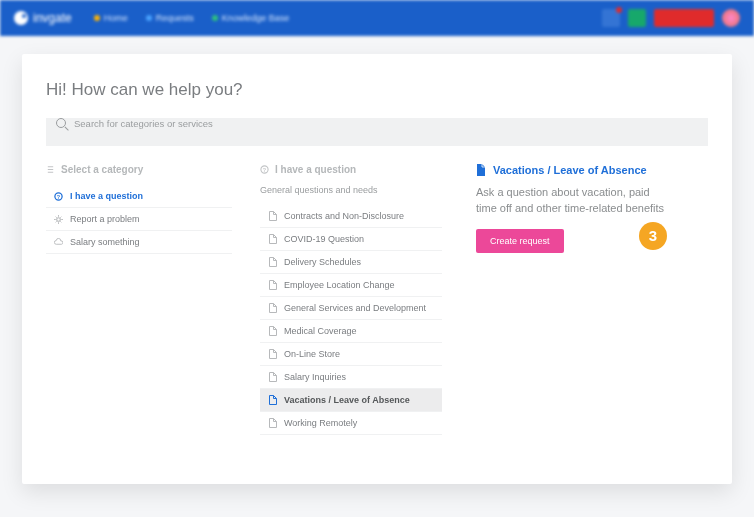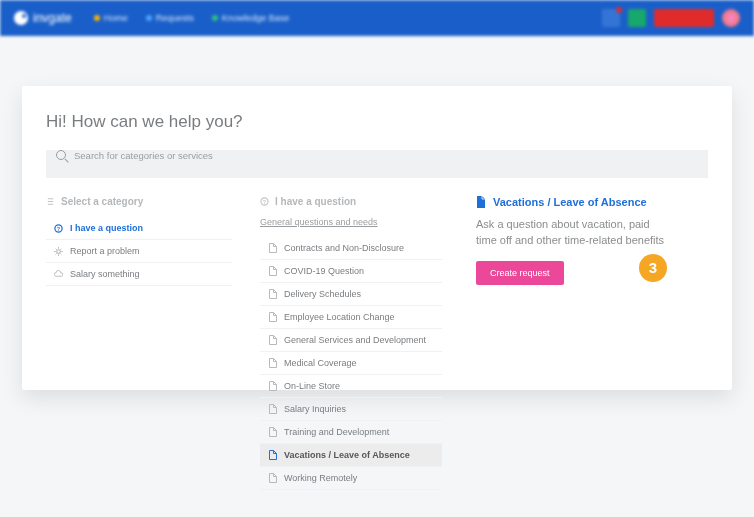--- a/index.html
+++ b/index.html
@@ -45,25 +45,24 @@
   .tr-icon { width:18px;height:18px;background:#3474d4;border-radius:2px; position:relative;}
   .tr-icon.green{background:#17a86b;}
   .tr-bell::after{content:"";position:absolute;top:-2px;right:-2px;width:6px;height:6px;border-radius:50%;background:#e02b2b;}
   .tr-red{background:#e02b2b;width:60px;height:18px;border-radius:2px;}
   .avatar{width:18px;height:18px;border-radius:50%;background:radial-gradient(#f8c,#e78 60%);}
 
   .page-wrap { padding: 18px 22px; }
   .card {
     background:#fff;
     width:100%;
-    height:304px;
+    height:430px;
     border-radius:2px;
     box-shadow: 0 8px 22px rgba(0,0,0,0.10);
     padding: 26px 24px 18px 24px;
-    margin-top: 32px;
   }
   h1 {
     font-size: 17px;
     font-weight: 400;
     color: #7a7d80;
     margin-bottom: 18px;
   }
   .search-bar {
     background:#f0f1f2;
     height:28px;
@@ -82,21 +81,21 @@
   .col + .col { padding-left:14px; }
   .col.cat { width:200px;text-align:center; }
   .col.sub { width:210px; }
   .col.detail{ flex:1; padding-left:20px; }
   .col + .col { border-left:0; }
   .col-head {
     display:flex; align-items:center; gap:6px;
     color:#b5b8ba; font-size:10px; font-weight:600;
     margin-bottom:10px;
   }
-  .col-sub-desc{color:#9a9d9f;font-size:9px;margin-bottom:10px;text-decoration:underline;}
+  .col-sub-desc{color:#9a9d9f;font-size:9px;margin-bottom:10px;}
 
   .cat-list .item, .sub-list .item{
     display:flex;align-items:center;gap:7px;
     padding:6px 8px;
     font-size:9px;
     color:#7a7d80;
     border-bottom:1px solid #f0f1f2;
     cursor:pointer;
   }
   .item .ic{width:9px;height:9px;color:#b7b9bb;flex-shrink:0;display:flex;align-items:center;justify-content:center;}
@@ -285,29 +284,20 @@
             </div>
             <div class="item">
               <span class="ic">
                 <svg width="8" height="10" viewBox="0 0 8 10">
                   <path d="M0.5 0.5h4l3 3v6h-7z" fill="none" stroke="currentColor" stroke-width="1"></path>
                   <path d="M4.5 0.5v3h3" fill="none" stroke="currentColor" stroke-width="1"></path>
                 </svg>
               </span>
               <span>Salary Inquiries</span>
             </div>
-            <div class="item">
-              <span class="ic">
-                <svg width="8" height="10" viewBox="0 0 8 10">
-                  <path d="M0.5 0.5h4l3 3v6h-7z" fill="none" stroke="currentColor" stroke-width="1"></path>
-                  <path d="M4.5 0.5v3h3" fill="none" stroke="currentColor" stroke-width="1"></path>
-                </svg>
-              </span>
-              <span>Training and Development</span>
-            </div>
             <div class="item active-sub">
               <span class="ic">
                 <svg width="8" height="10" viewBox="0 0 8 10">
                   <path d="M0.5 0.5h4l3 3v6h-7z" fill="none" stroke="currentColor" stroke-width="1"></path>
                   <path d="M4.5 0.5v3h3" fill="none" stroke="currentColor" stroke-width="1"></path>
                 </svg>
               </span>
               <span>Vacations / Leave of Absence</span>
             </div>
             <div class="item">

